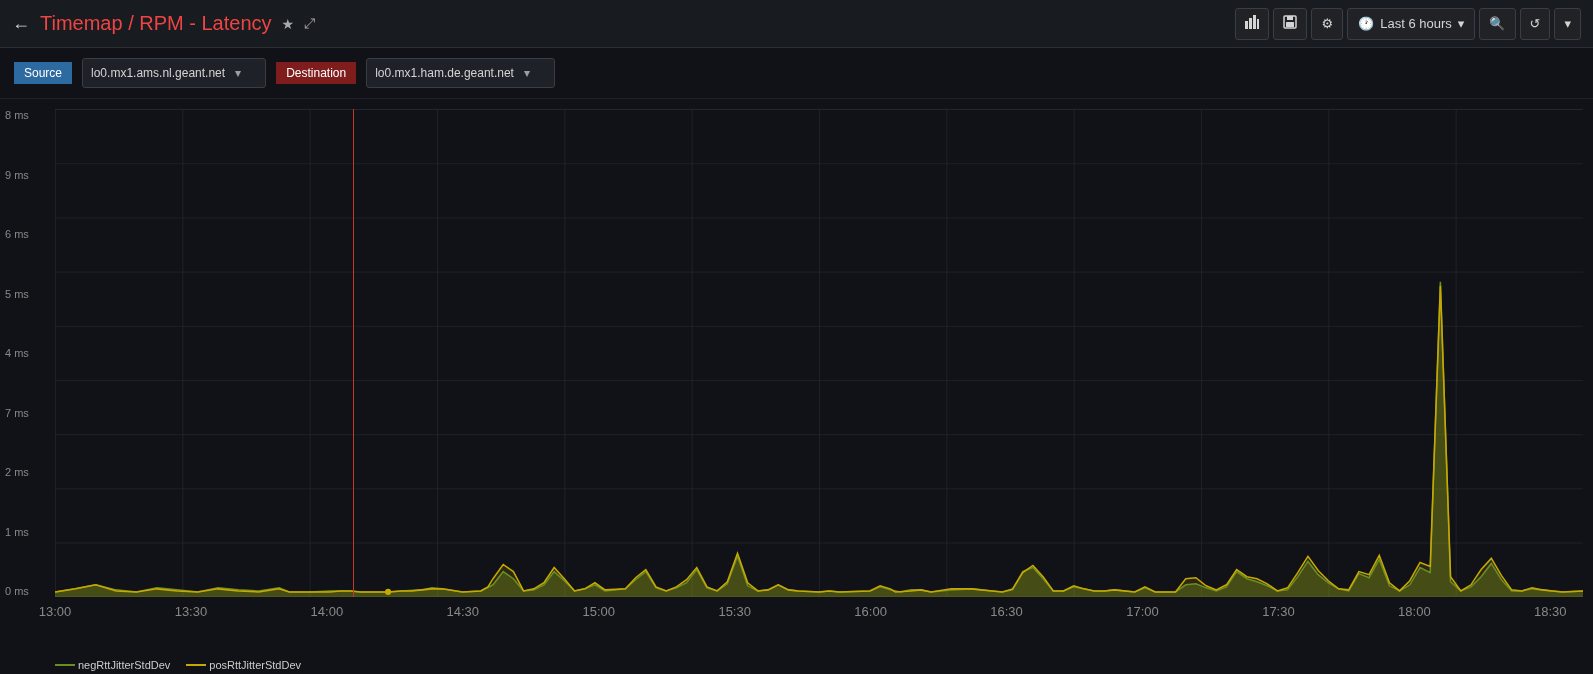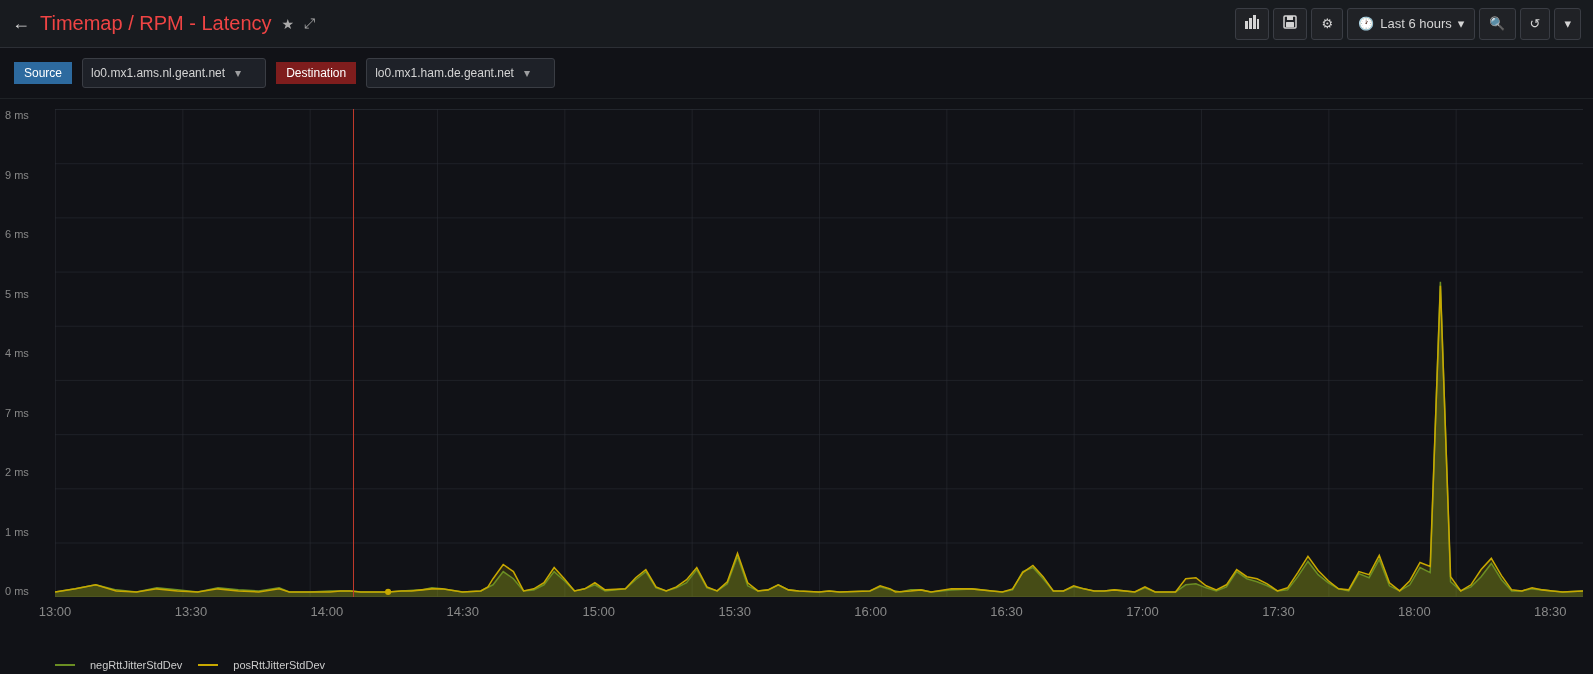--- a/index.html
+++ b/index.html
@@ -170,21 +170,21 @@
       position: absolute;
       bottom: 6px;
       left: 55px;
       display: flex;
       gap: 16px;
       align-items: center;
     }
     .legend-item {
       display: flex;
       align-items: center;
-      gap: 15px;
+      gap: 3px;
       font-size: 11px;
       color: #ccc;
     }
     .legend-line {
       width: 20px;
       height: 2px;
     }
 
     
     .tooltip {

